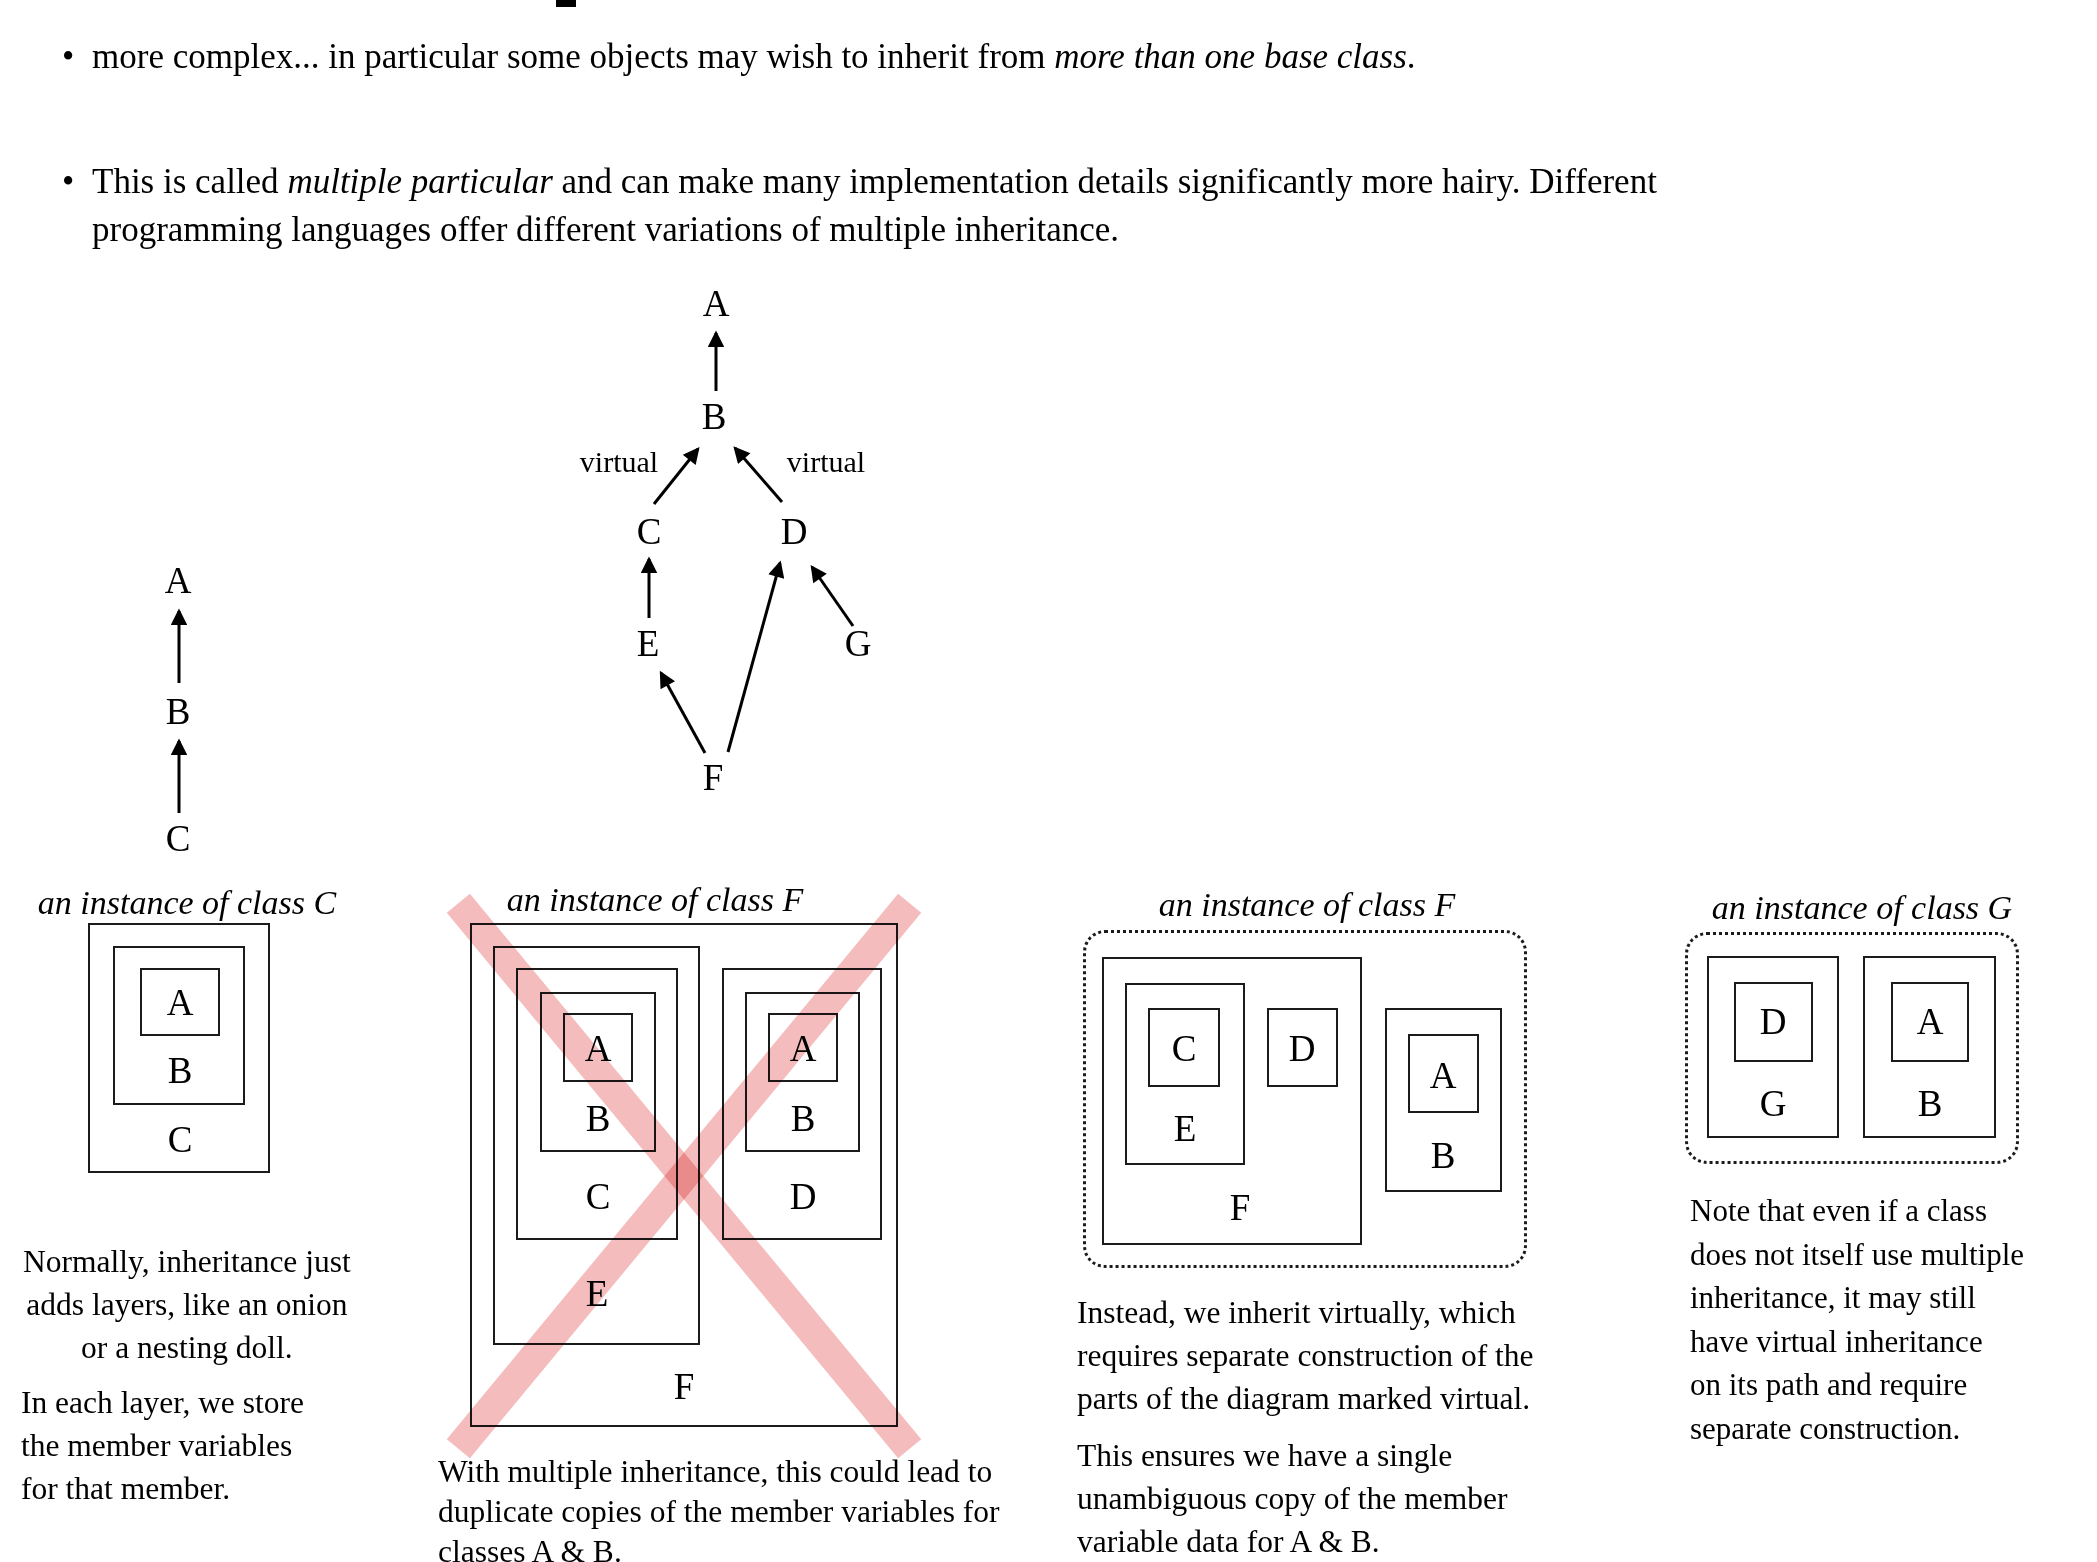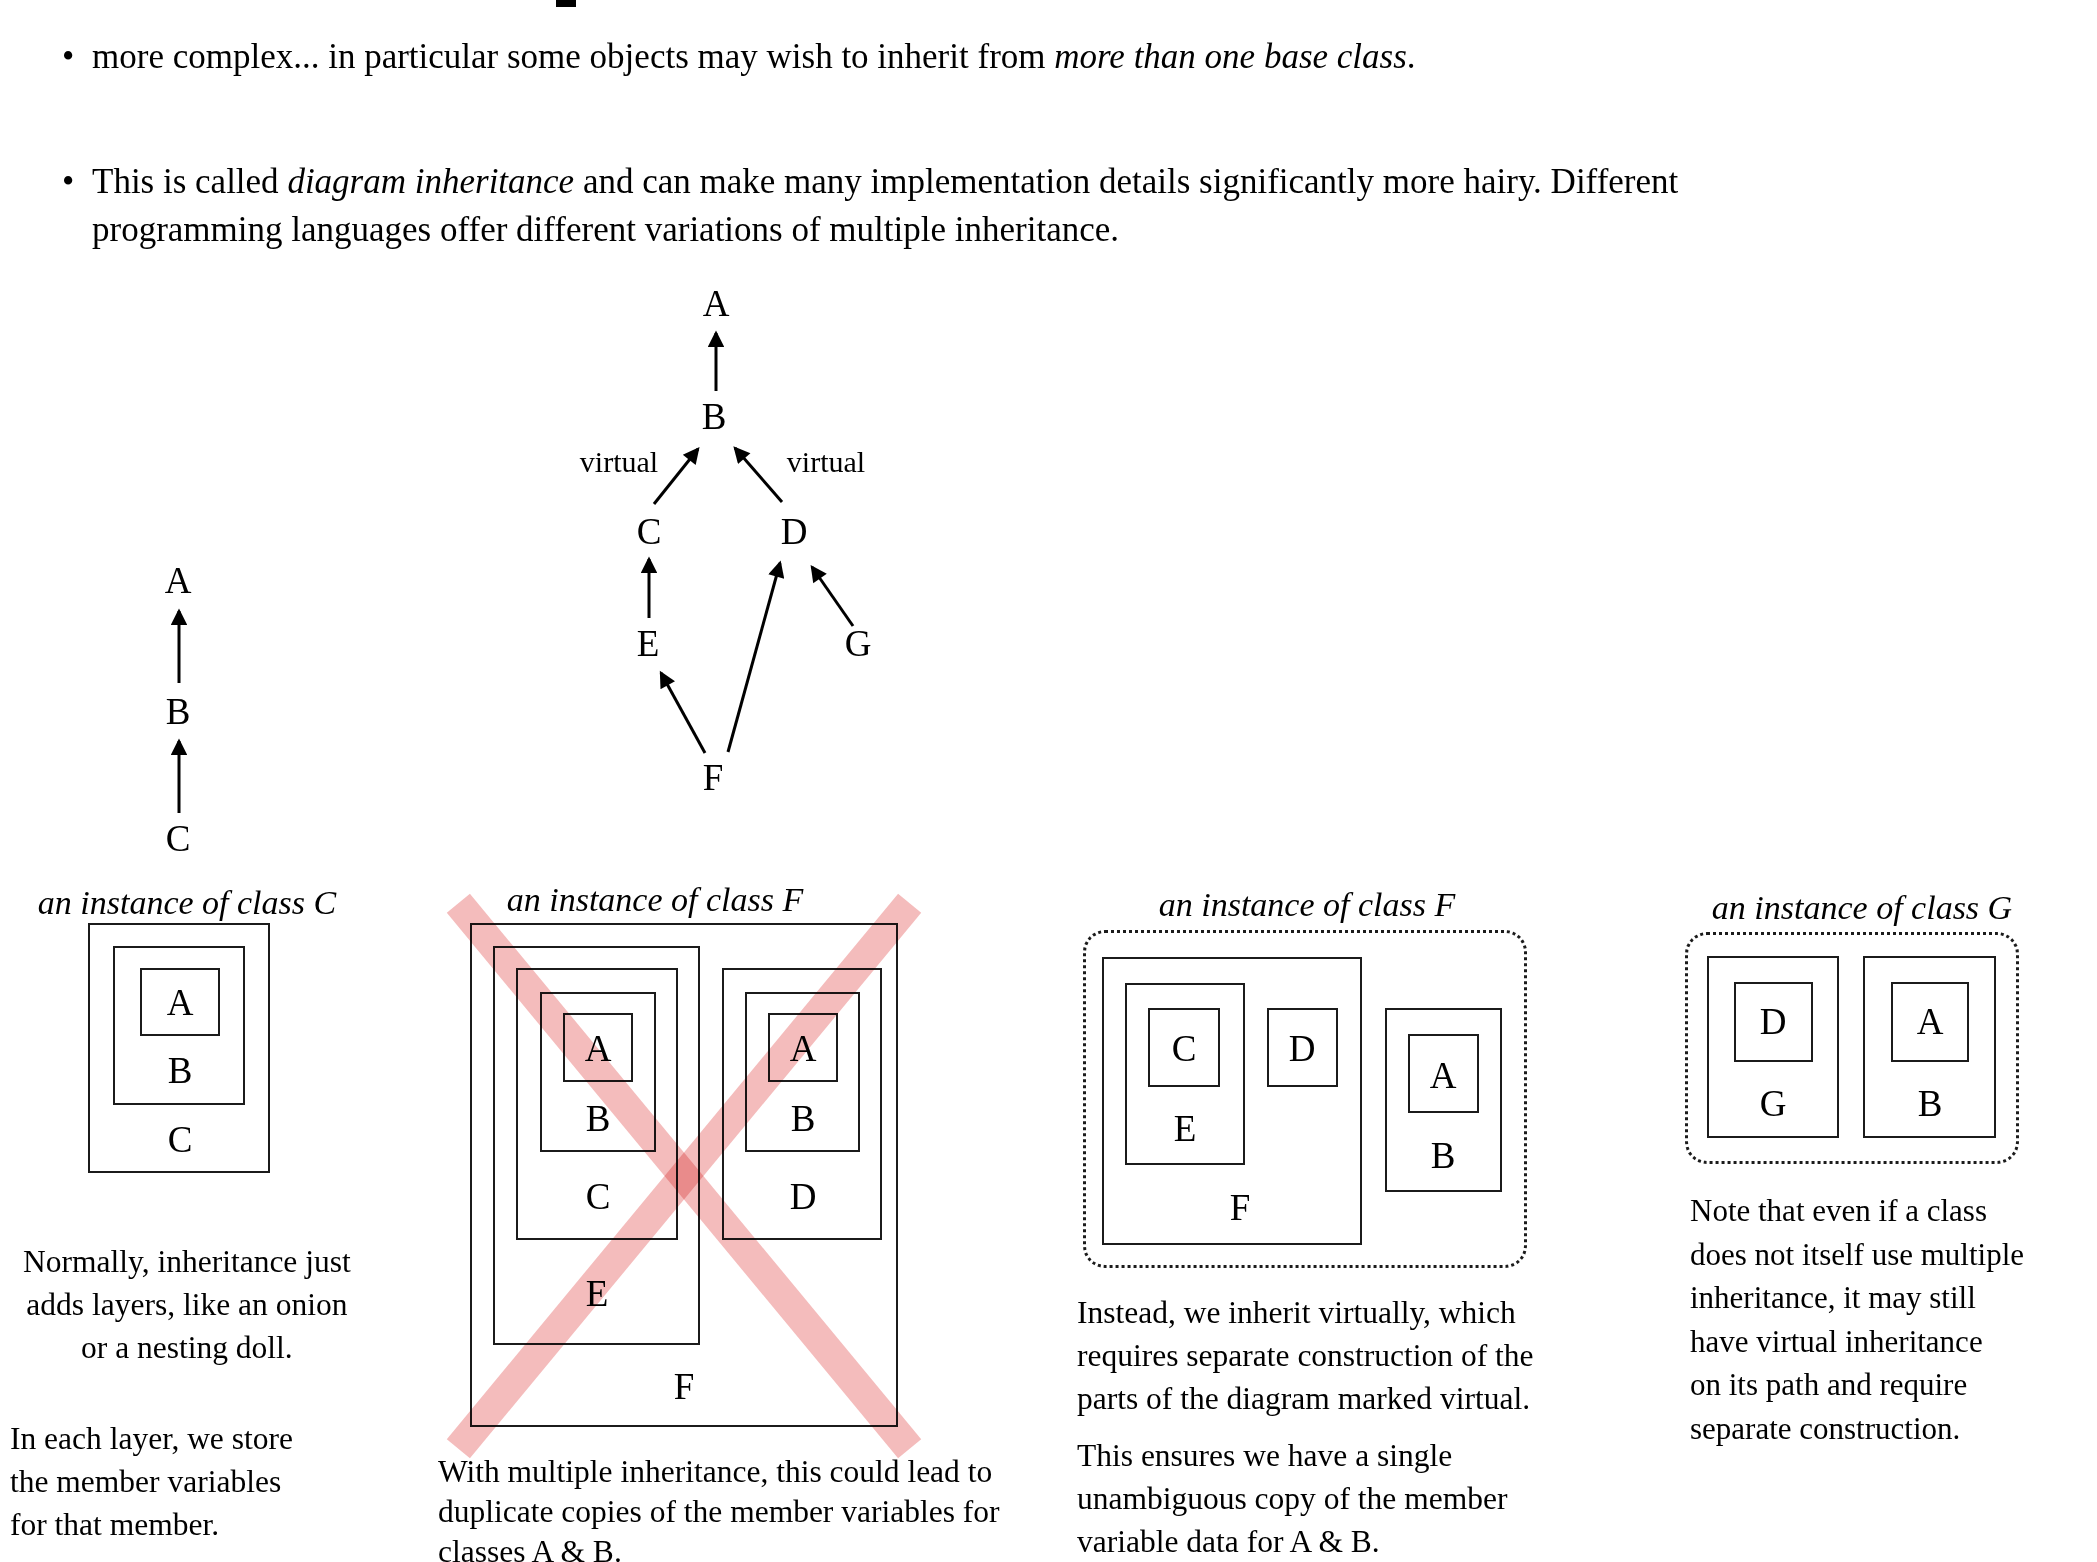--- a/index.html
+++ b/index.html
@@ -31,21 +31,21 @@
 
 <div class="abs" style="left:556px;top:0;width:20px;height:7px;background:#000;"></div>
 
 <div class="bullet-dot" style="left:62px;top:33px;">•</div>
 <div class="abs" style="left:92px;top:33px;">
   <div class="bullet-line"><span>more complex... in particular some objects may wish to inherit from </span><i>more than one base class</i><span>.</span></div>
 </div>
 
 <div class="bullet-dot" style="left:62px;top:158px;">•</div>
 <div class="abs" style="left:92px;top:158px;">
-  <div class="bullet-line"><span>This is called </span><i>diagram inheritance</i><span> and can make many implementation details significantly more hairy. Different</span></div>
+  <div class="bullet-line"><span>This is called </span><i>multiple particular</i><span> and can make many implementation details significantly more hairy. Different</span></div>
   <div class="bullet-line">programming languages offer different variations of multiple inheritance.</div>
 </div>
 
 <svg class="abs" width="2097" height="1562" style="left:0;top:0;pointer-events:none;">
   <defs>
     <marker id="ah" viewBox="0 0 10 10" refX="8.5" refY="5" markerWidth="6.5" markerHeight="5.5" orient="auto">
       <path class="ah" d="M0,0 L10,5 L0,10 z"></path>
     </marker>
   </defs>
 
@@ -80,21 +80,21 @@
 <div class="box" style="left:113px;top:946px;width:132px;height:159px;"></div>
 <div class="box" style="left:140px;top:968px;width:80px;height:68px;"></div>
 <div class="lbl" style="left:180px;top:1002px;">A</div>
 <div class="lbl" style="left:180px;top:1070px;">B</div>
 <div class="lbl" style="left:180px;top:1139px;">C</div>
 <div class="capblock" style="left:23px;top:1240px;text-align:center;">
   <div class="cap">Normally, inheritance just</div>
   <div class="cap">adds layers, like an onion</div>
   <div class="cap">or a nesting doll.</div>
 </div>
-<div class="capblock" style="left:10px;top:1381px;margin-top:36px;">
+<div class="capblock" style="left:21px;top:1381px;">
   <div class="cap">In each layer, we store</div>
   <div class="cap">the member variables</div>
   <div class="cap">for that member.</div>
 </div>
 
 <div class="ititle" style="left:655px;top:883px;">an instance of class F</div>
 <div class="box" style="left:470px;top:923px;width:428px;height:504px;"></div>
 <div class="box" style="left:493px;top:946px;width:207px;height:399px;"></div>
 <div class="box" style="left:516px;top:968px;width:162px;height:272px;"></div>
 <div class="box" style="left:540px;top:992px;width:116px;height:160px;"></div>

